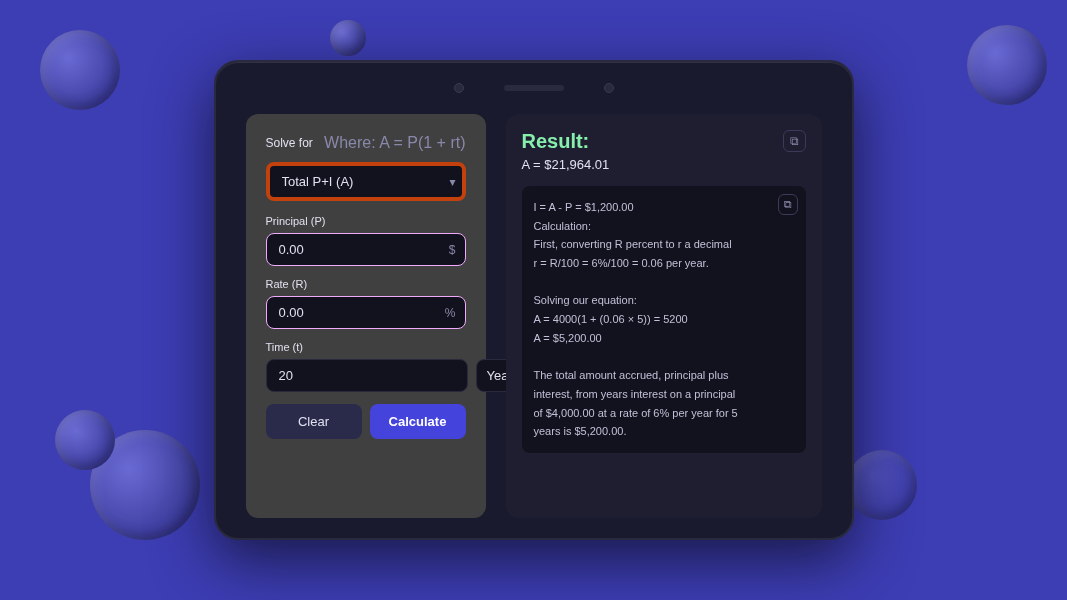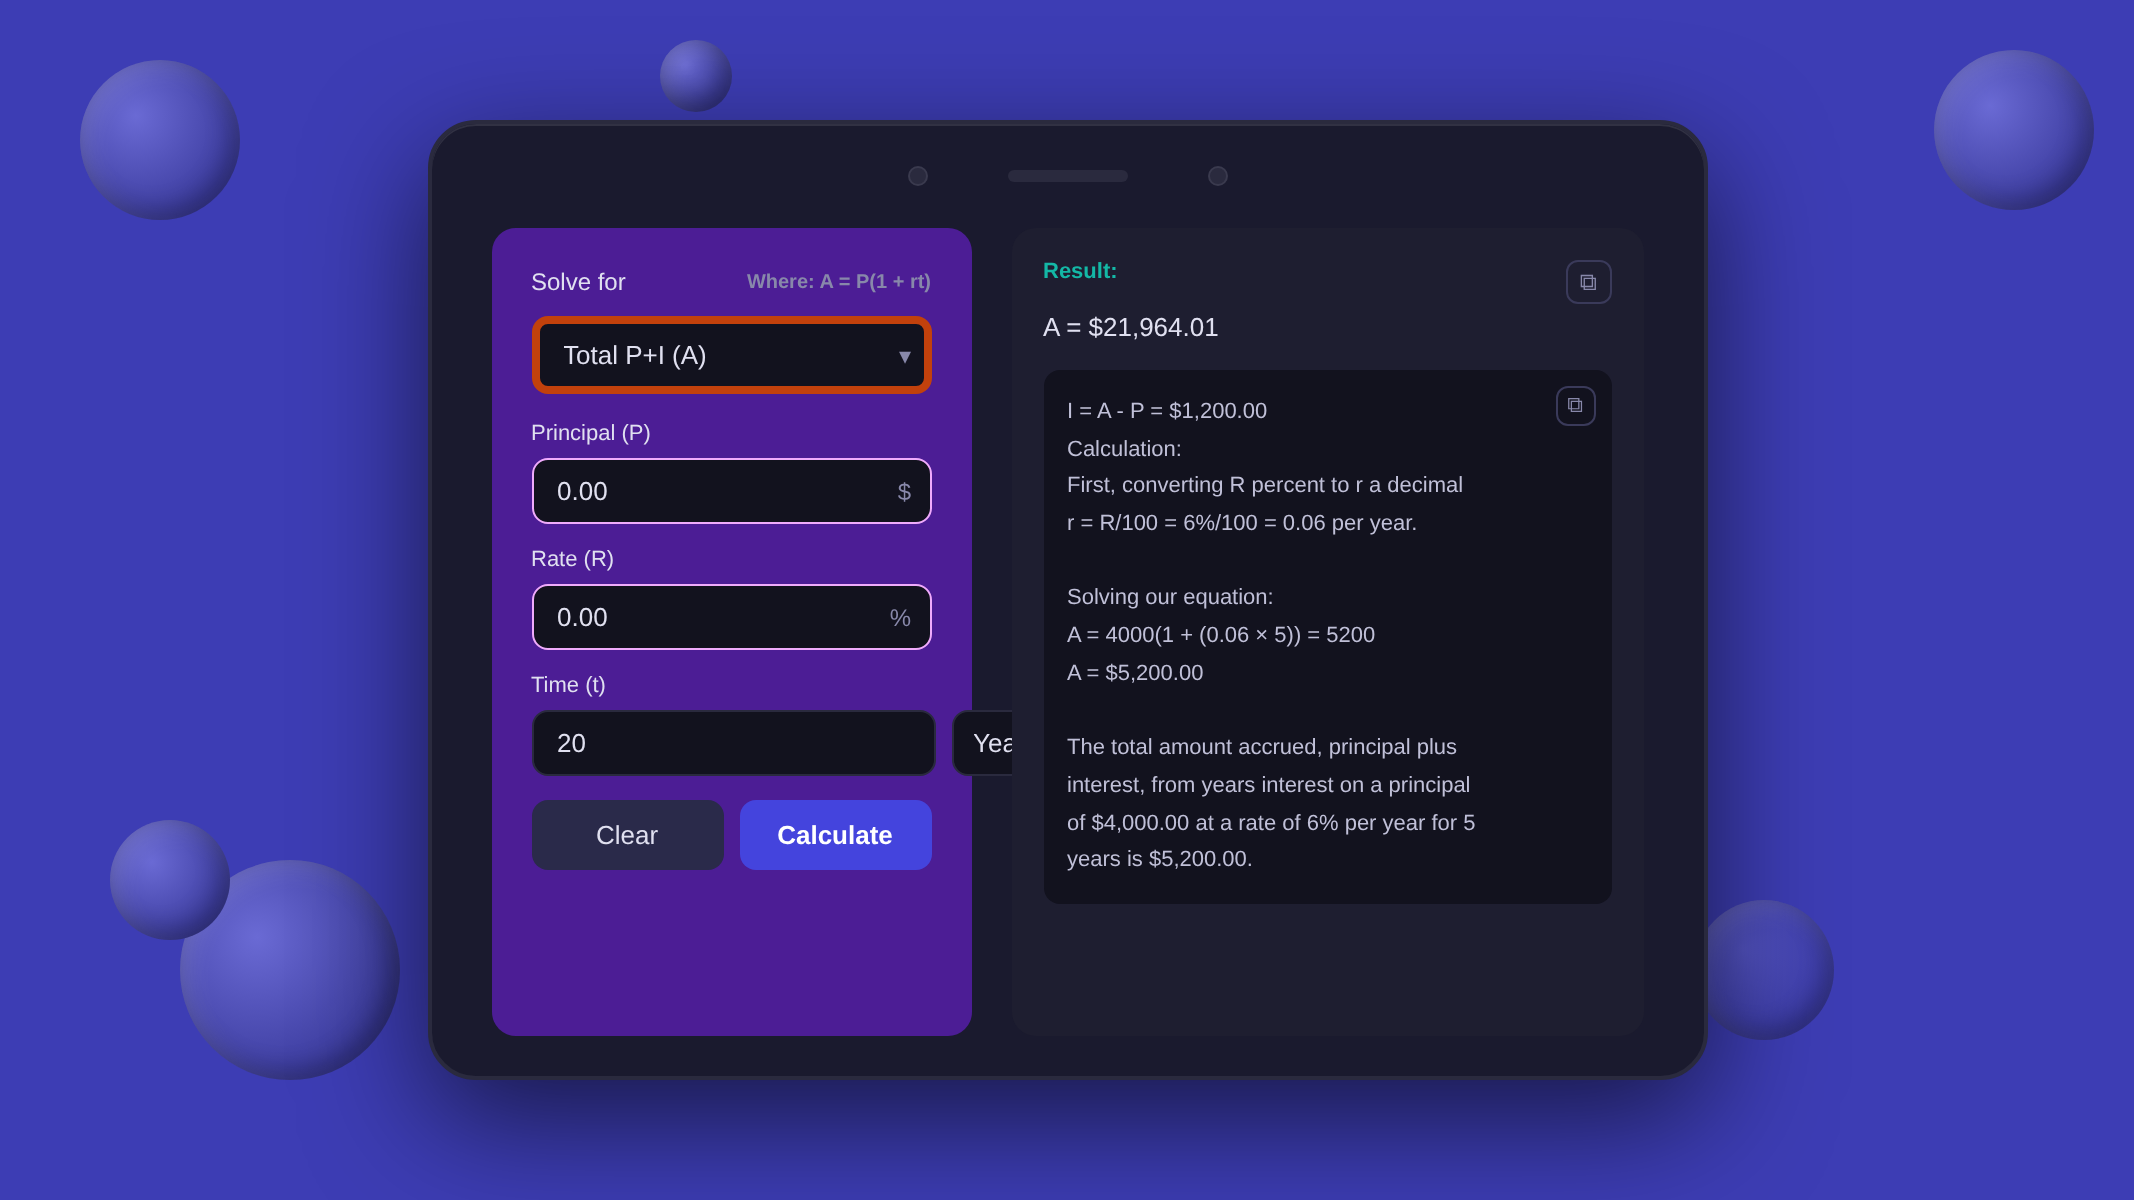--- a/index.html
+++ b/index.html
@@ -78,21 +78,21 @@
     
     .tablet-content {
       display: flex;
       gap: 20px;
       padding: 0 30px 20px 30px;
       height: calc(100% - 52px);
     }
 
     
     .calc-panel {
-      background: #4c1d95;
+      background: #404040;
       border-radius: 12px;
       padding: 20px;
       width: 240px;
       flex-shrink: 0;
     }
 
     .solve-for-header {
       display: flex;
       justify-content: space-between;
       align-items: center;
@@ -100,22 +100,21 @@
     }
 
     .solve-for-label {
       color: #e0e0f0;
       font-size: 12px;
       font-weight: 500;
     }
 
     .formula-label {
       color: #8888aa;
-      font-size: 10px;
-      font-weight: bold;
+      font-size: 16px;
     }
 
     .select-wrapper {
       position: relative;
       margin-bottom: 14px;
     }
 
     .custom-select {
       width: 100%;
       background: #12121e;
@@ -248,22 +247,22 @@
     }
 
     .result-header {
       display: flex;
       justify-content: space-between;
       align-items: flex-start;
       margin-bottom: 4px;
     }
 
     .result-title {
-      color: #14b8a6;
-      font-size: 11px;
+      color: #86efac;
+      font-size: 20px;
       font-weight: 700;
     }
 
     .copy-btn {
       background: none;
       border: 1px solid #3a3a5a;
       border-radius: 6px;
       color: #8888aa;
       cursor: pointer;
       padding: 4px 6px;

